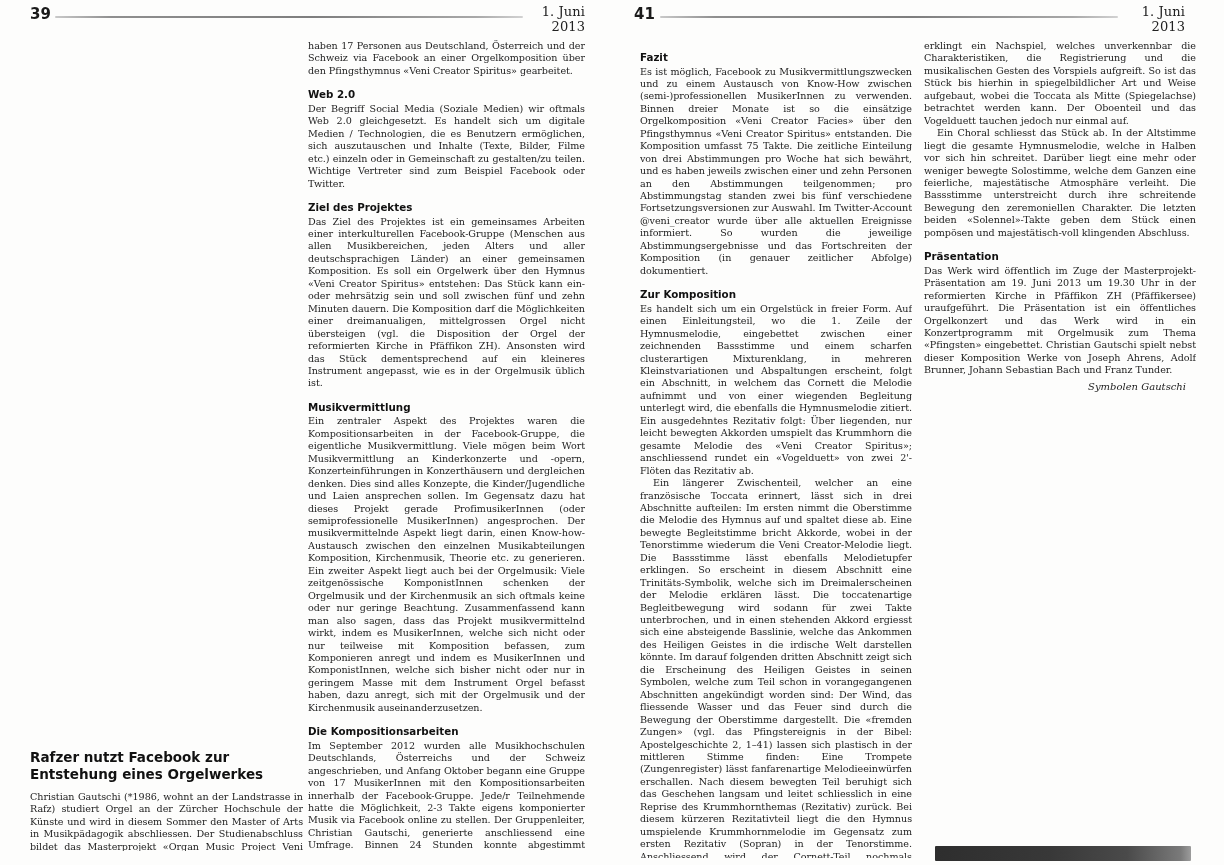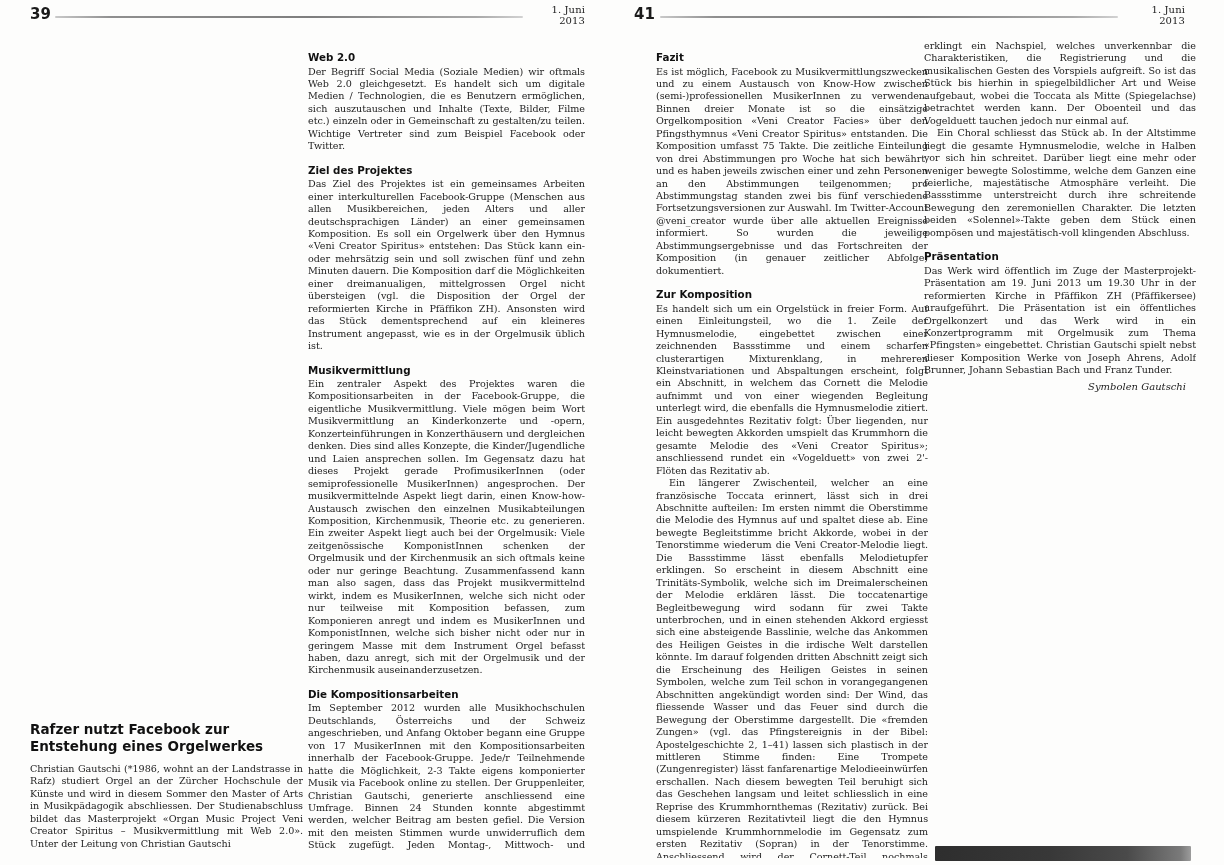--- a/index.html
+++ b/index.html
@@ -18,48 +18,48 @@
     font-family:"DejaVu Sans","Liberation Sans",sans-serif;
     font-weight:bold;font-size:15px;color:#1a1a1a;
   }
   .header-rule{
     position:absolute;top:16px;height:2px;
     background:linear-gradient(90deg,#c9c9c9 0%,#8f8f8f 12%,#7e7e7e 55%,#a8a8a8 90%,#d2d2d2 100%);
     border-radius:1px;
   }
   .header-date{
     position:absolute;top:4px;
-    font-size:10px;color:#222;letter-spacing:.1px;
+    font-size:13px;color:#222;letter-spacing:.1px;
   }
 
   .col{position:absolute;overflow:hidden;text-align:justify;}
   .blk{margin:0;}
   .paragraph{
     font-size:9.6px;line-height:12.45px;color:#222;
     letter-spacing:-0.05px;
   }
   .paragraph.indent{text-indent:13px;}
   .heading{
     font-family:"DejaVu Sans","Liberation Sans",sans-serif;
     font-weight:bold;font-size:10.3px;line-height:12px;
     margin-top:11px;margin-bottom:2.5px;color:#111;text-align:left;
   }
   .headline{
     font-family:"DejaVu Sans","Liberation Sans",sans-serif;
     font-weight:bold;font-size:13.5px;line-height:16.5px;
-    color:#111;text-align:left;margin-bottom:9px;
+    color:#111;text-align:left;margin-bottom:9px;margin-top:28px;
   }
   .signature{
     font-style:italic;font-size:10px;line-height:13px;
     text-align:right;margin-top:3px;padding-right:10px;color:#222;
   }
 
   #col-left-1{left:30px;top:721px;width:273px;height:130px;}
   #col-left-2{left:308px;top:40px;width:277px;height:812px;}
-  #col-right-1{left:656px;top:40px;width:272px;height:818px;}
+  #col-right-1{left:640px;top:40px;width:272px;height:818px;}
   #col-right-2{left:918px;top:40px;width:272px;height:360px;margin-left:6px;}
 
   .scan-bar{
     position:absolute;left:935px;top:846px;width:256px;height:15px;
     background:linear-gradient(90deg,#2e2e2e 0%,#383838 45%,#4a4a4a 75%,#7a7a7a 96%,#9c9c9c 100%);
     border-radius:1px;
     filter:blur(.3px);
   }
 </style>
 </head>
@@ -68,20 +68,21 @@
 <div class="page" id="page-left">
   <div class="page-number" style="left:30px;">39</div>
   <div class="header-rule" style="left:55px;width:468px;"></div>
   <div class="header-date" style="left:523px;width:62px;text-align:right;">1. Juni 2013</div>
 
   <div class="col" id="col-left-1">
       <div class="blk headline">Rafzer nutzt Facebook zur Entstehung eines Orgelwerkes</div>
       <div class="blk paragraph">Christian Gautschi (*1986, wohnt an der Landstrasse in Rafz) studiert Orgel an der Zürcher Hochschule der Künste und wird in diesem Sommer den Master of Arts in Musikpädagogik abschliessen. Der Studienabschluss bildet das Masterprojekt «Organ Music Project Veni Creator Spiritus – Musikvermittlung mit Web 2.0». Unter der Leitung von Christian Gautschi</div>
     </div>
   <div class="col" id="col-left-2">
+      <div class="blk paragraph">haben 17 Personen aus Deutschland, Österreich und der Schweiz via Facebook an einer Orgelkomposition über den Pfingsthymnus «Veni Creator Spiritus» gearbeitet.</div>
       <div class="blk heading">Web 2.0</div>
       <div class="blk paragraph">Der Begriff Social Media (Soziale Medien) wir oftmals Web 2.0 gleichgesetzt. Es handelt sich um digitale Medien / Technologien, die es Benutzern ermöglichen, sich auszutauschen und Inhalte (Texte, Bilder, Filme etc.) einzeln oder in Gemeinschaft zu gestalten/zu teilen. Wichtige Vertreter sind zum Beispiel Facebook oder Twitter.</div>
       <div class="blk heading">Ziel des Projektes</div>
       <div class="blk paragraph">Das Ziel des Projektes ist ein gemeinsames Arbeiten einer interkulturellen Facebook-Gruppe (Menschen aus allen Musikbereichen, jeden Alters und aller deutschsprachigen Länder) an einer gemeinsamen Komposition. Es soll ein Orgelwerk über den Hymnus «Veni Creator Spiritus» entstehen: Das Stück kann ein- oder mehrsätzig sein und soll zwischen fünf und zehn Minuten dauern. Die Komposition darf die Möglichkeiten einer dreimanualigen, mittelgrossen Orgel nicht übersteigen (vgl. die Disposition der Orgel der reformierten Kirche in Pfäffikon ZH). Ansonsten wird das Stück dementsprechend auf ein kleineres Instrument angepasst, wie es in der Orgelmusik üblich ist.</div>
       <div class="blk heading">Musikvermittlung</div>
       <div class="blk paragraph">Ein zentraler Aspekt des Projektes waren die Kompositionsarbeiten in der Facebook-Gruppe, die eigentliche Musikvermittlung. Viele mögen beim Wort Musikvermittlung an Kinderkonzerte und -opern, Konzerteinführungen in Konzerthäusern und dergleichen denken. Dies sind alles Konzepte, die Kinder/Jugendliche und Laien ansprechen sollen. Im Gegensatz dazu hat dieses Projekt gerade ProfimusikerInnen (oder semiprofessionelle MusikerInnen) angesprochen. Der musikvermittelnde Aspekt liegt darin, einen Know-how-Austausch zwischen den einzelnen Musikabteilungen Komposition, Kirchenmusik, Theorie etc. zu generieren. Ein zweiter Aspekt liegt auch bei der Orgelmusik: Viele zeitgenössische KomponistInnen schenken der Orgelmusik und der Kirchenmusik an sich oftmals keine oder nur geringe Beachtung. Zusammenfassend kann man also sagen, dass das Projekt musikvermittelnd wirkt, indem es MusikerInnen, welche sich nicht oder nur teilweise mit Komposition befassen, zum Komponieren anregt und indem es MusikerInnen und KomponistInnen, welche sich bisher nicht oder nur in geringem Masse mit dem Instrument Orgel befasst haben, dazu anregt, sich mit der Orgelmusik und der Kirchenmusik auseinanderzusetzen.</div>
       <div class="blk heading">Die Kompositionsarbeiten</div>
       <div class="blk paragraph">Im September 2012 wurden alle Musikhochschulen Deutschlands, Österreichs und der Schweiz angeschrieben, und Anfang Oktober begann eine Gruppe von 17 MusikerInnen mit den Kompositionsarbeiten innerhalb der Facebook-Gruppe. Jede/r Teilnehmende hatte die Möglichkeit, 2-3 Takte eigens komponierter Musik via Facebook online zu stellen. Der Gruppenleiter, Christian Gautschi, generierte anschliessend eine Umfrage. Binnen 24 Stunden konnte abgestimmt werden, welcher Beitrag am besten gefiel. Die Version mit den meisten Stimmen wurde unwiderruflich dem Stück zugefügt. Jeden Montag-, Mittwoch- und Freitagabend wurde die Umfrage online gestellt. Dies geschah von Oktober bis Dezember 2012.</div>
     </div>
 </div>

